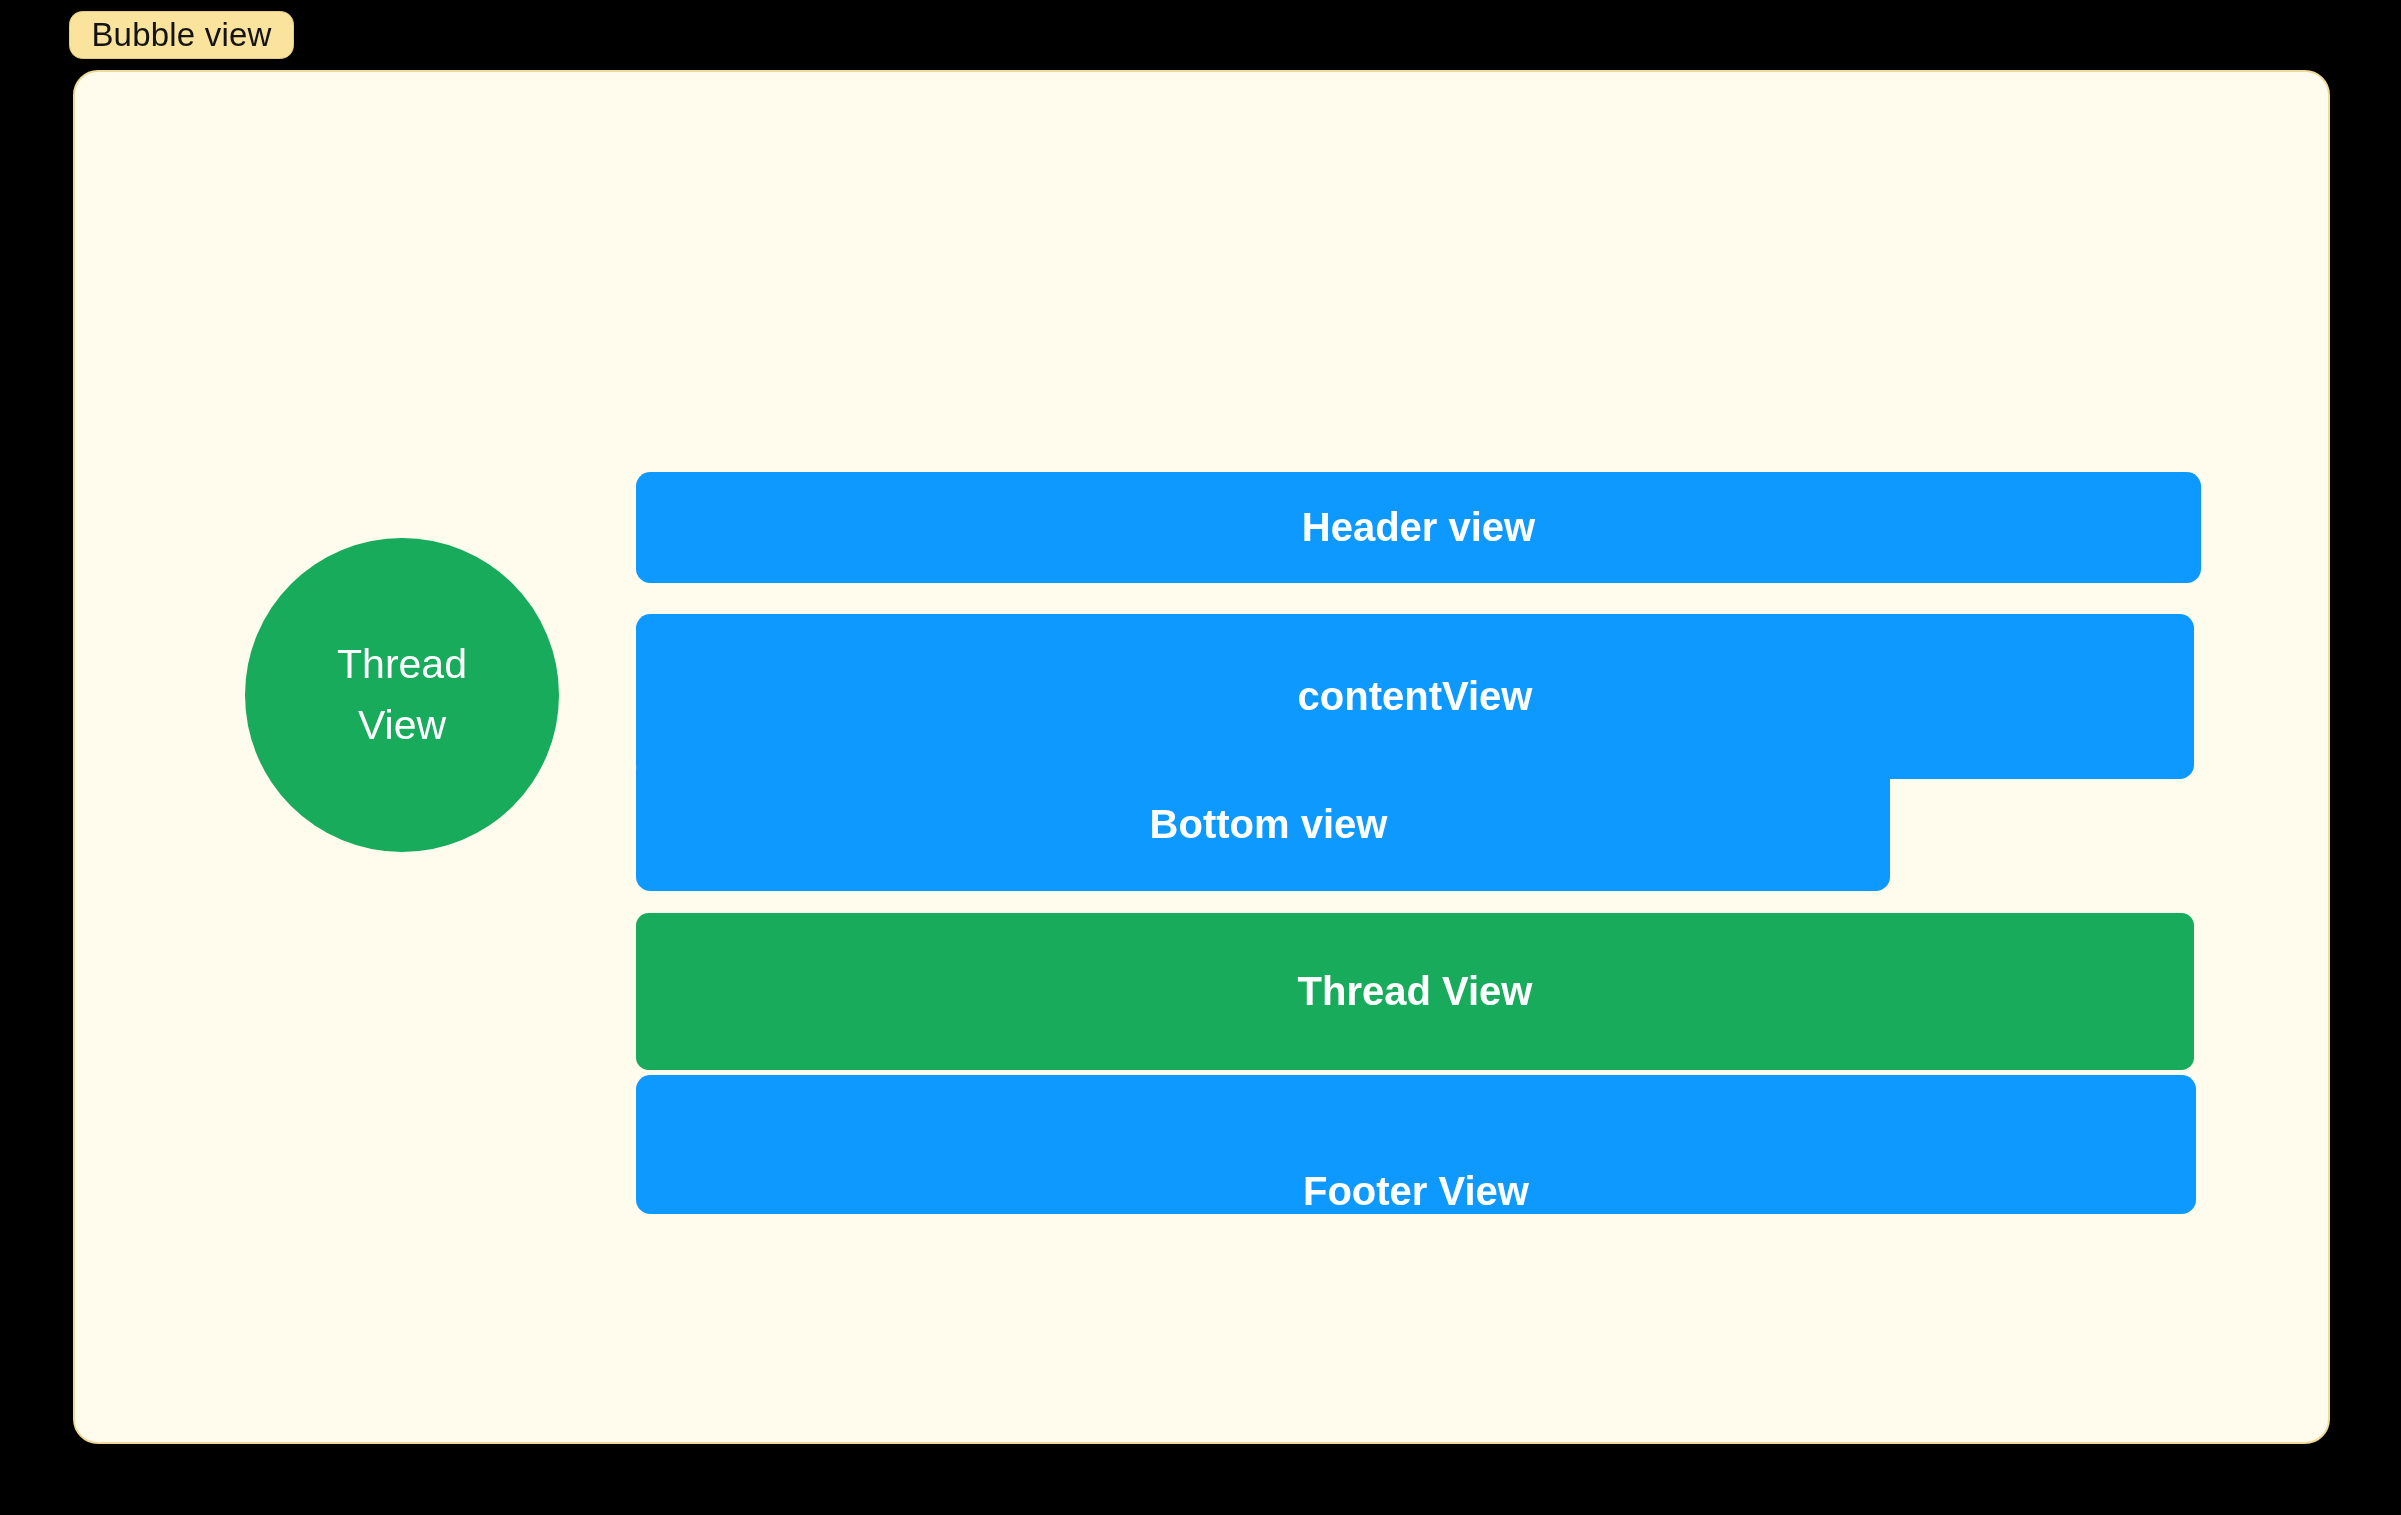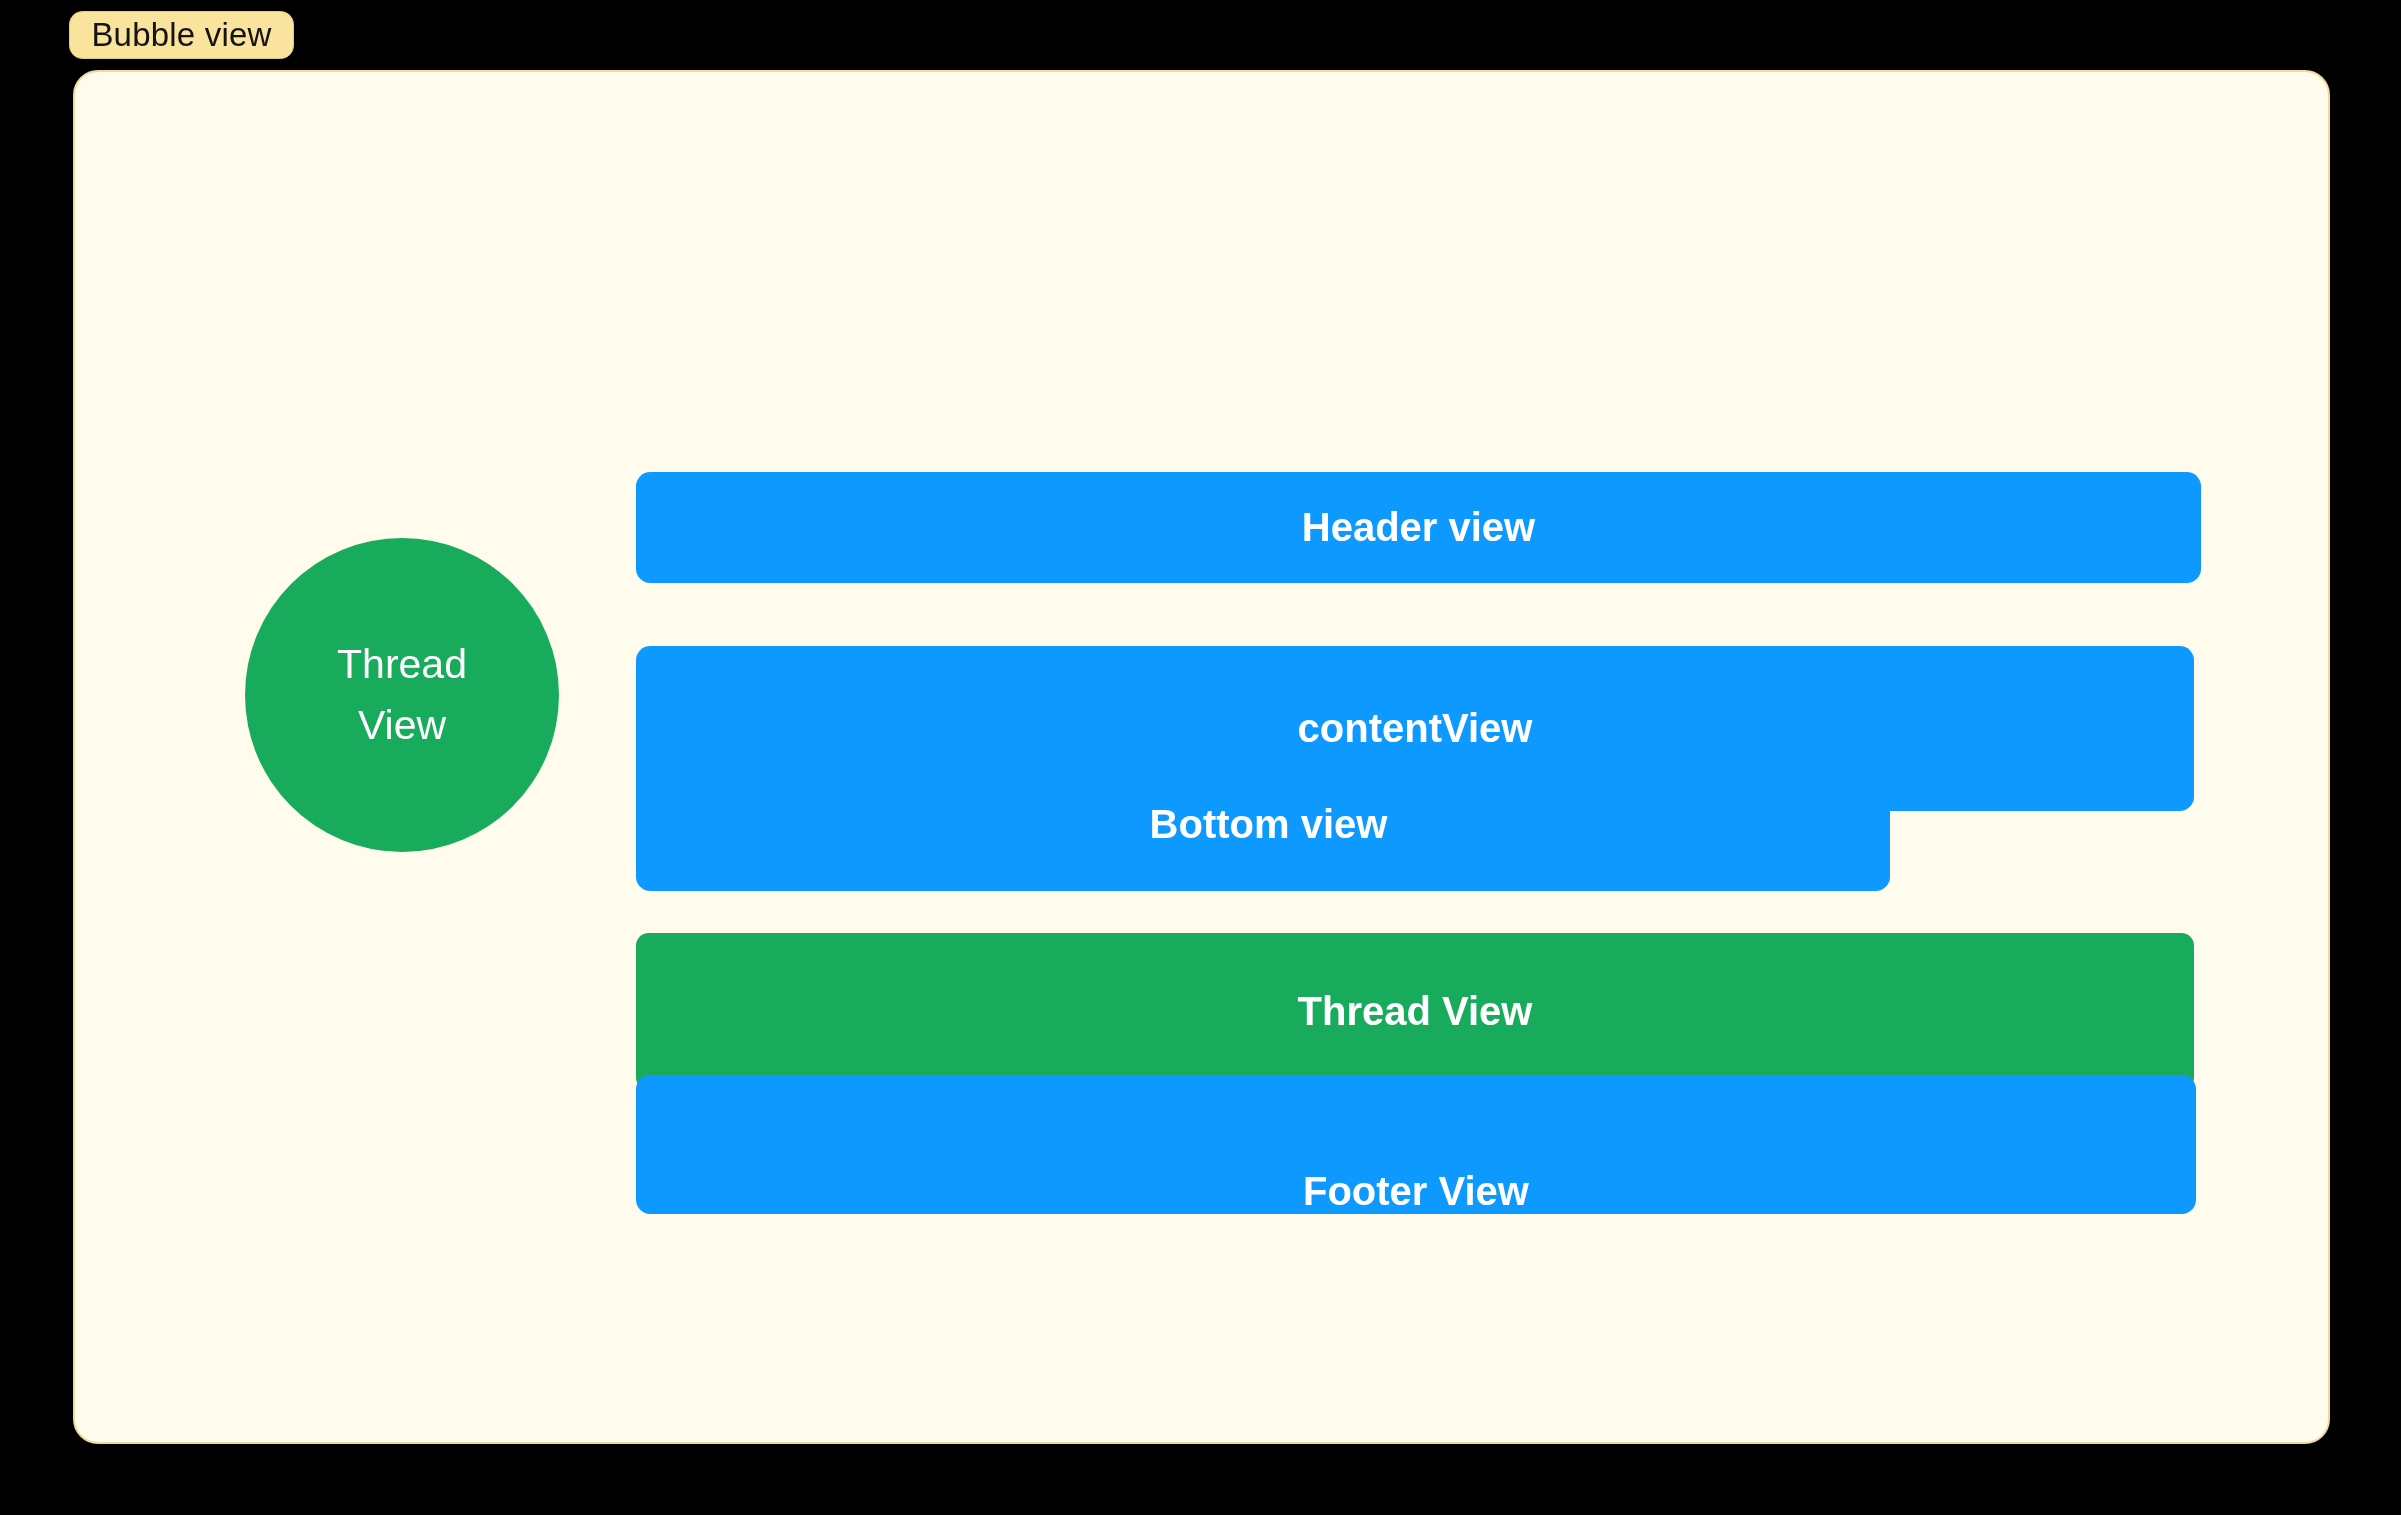--- a/index.html
+++ b/index.html
@@ -64,23 +64,23 @@
     position: absolute;
     display: flex;
     align-items: center;
     justify-content: center;
     color: var(--c-bar_text, #FFFFFF);
     font-size: 40px;
     border-radius: 14.3px;
     font-weight: bold;
   }
   .bar.blue  { background: var(--c-blue, #0D99FF); }
-  .bar.green { background: var(--c-green, #17AB5B); margin-top: 20px; }
+  .bar.green { background: var(--c-green, #17AB5B); }
   .bar-header  { left: 636px; top: 472px;  width: 1565px; height: 111px; }
-  .bar-content { left: 636px; top: 614px;  width: 1558px; height: 165px; margin-top: 32px; }
+  .bar-content { left: 636px; top: 614px;  width: 1558px; height: 165px; }
   .bar-bottom  { left: 636px; top: 757px;  width: 1243px; height: 134px; padding-left: 11px; }
   .bar-thread  { left: 636px; top: 913px; width: 1558px; height: 157px; border-radius: 12.5px; }
   .bar-footer  { left: 636px; top: 1075px; width: 1560px; height: 139px; align-items: flex-end; }
   .bar span, .leading-circle span, .section-label span {
     pointer-events: none;
   }
 </style>
 </head>
 <body>
 

